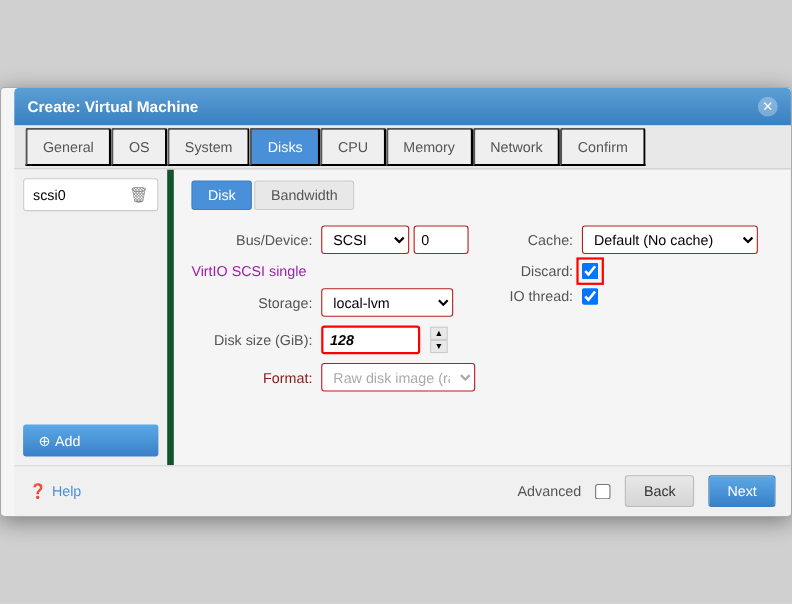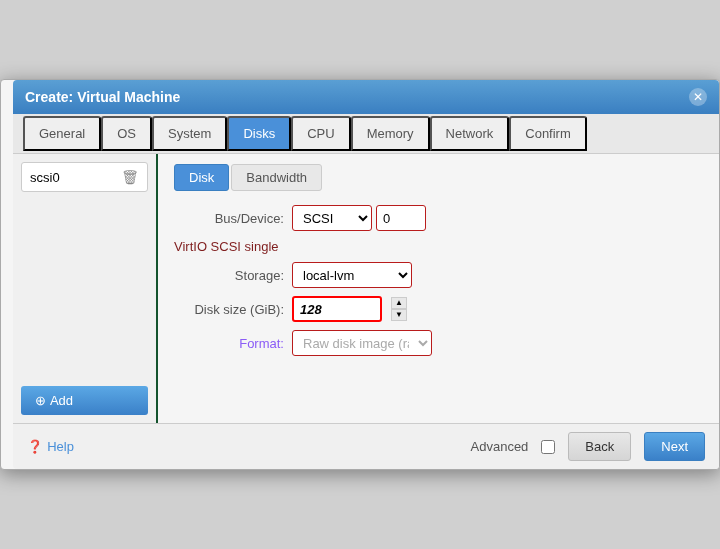--- a/index.html
+++ b/index.html
@@ -64,21 +64,21 @@
 
     .dialog-body {
       display: flex;
       flex: 1;
       overflow: hidden;
     }
 
     .sidebar {
       width: 145px;
       background: #f0f0f0;
-      border-right: 2px solid #14532d;
+      border-right: 6px solid #14532d;
       padding: 8px;
       display: flex;
       flex-direction: column;
       gap: 4px;
     }
 
     .disk-item {
       background: white;
       border: 1px solid #ccc;
       border-radius: 3px;
@@ -193,21 +193,21 @@
 
     .discard-checkbox {
       outline: 2px solid red;
       outline-offset: 2px;
     }
 
     .io-thread-checkbox {}
 
     .form-value {
       font-size: 13px;
-      color: #7f1d1d;
+      color: #a21caf;
     }
 
     .dialog-footer {
       border-top: 1px solid #ccc;
       padding: 8px 14px;
       display: flex;
       align-items: center;
       background: #f0f0f0;
       border-radius: 0 0 4px 4px;
     }
@@ -354,27 +354,50 @@
           <div class="form-row">
             <span class="form-label">Disk size (GiB):</span>
             <input type="number" class="disk-size-input" value="128" style="width: 90px; font-style: italic;">
             <div class="spinner">
               <button class="spin-up">▲</button>
               <button class="spin-down">▼</button>
             </div>
           </div>
 
           <div class="form-row">
-            <span class="form-label" style="color:#8b5cf6;">Format:</span>
+            <span class="form-label" style="color:#7f1d1d;">Format:</span>
             <select style="width:140px; color:#aaa;">
               <option>Raw disk image (raw</option>
             </select>
           </div>
         </div>
 
+        <div style="flex:1;">
+
+          <div class="form-row">
+            <span class="form-label-right">Cache:</span>
+            <select class="cache-select">
+              <option>Default (No cache)</option>
+            </select>
+          </div>
+
+          <div class="form-row">
+            <span class="form-label-right">Discard:</span>
+            <div class="checkbox-wrapper">
+              <input type="checkbox" checked="" class="discard-checkbox" style="outline: red solid 2px; outline-offset: 3px; width: 15px; height: 15px;">
+            </div>
+          </div>
+
+          <div class="form-row">
+            <span class="form-label-right">IO thread:</span>
+            <div class="checkbox-wrapper">
+              <input type="checkbox" checked="" class="io-thread-checkbox" style="width: 15px; height: 15px;">
+            </div>
+          </div>
+        </div>
       </div>
     </div>
   </div>
 
   <div class="dialog-footer">
     <button class="help-btn">
       <span>❓</span>
       <span>Help</span>
     </button>
     <div class="footer-right">

